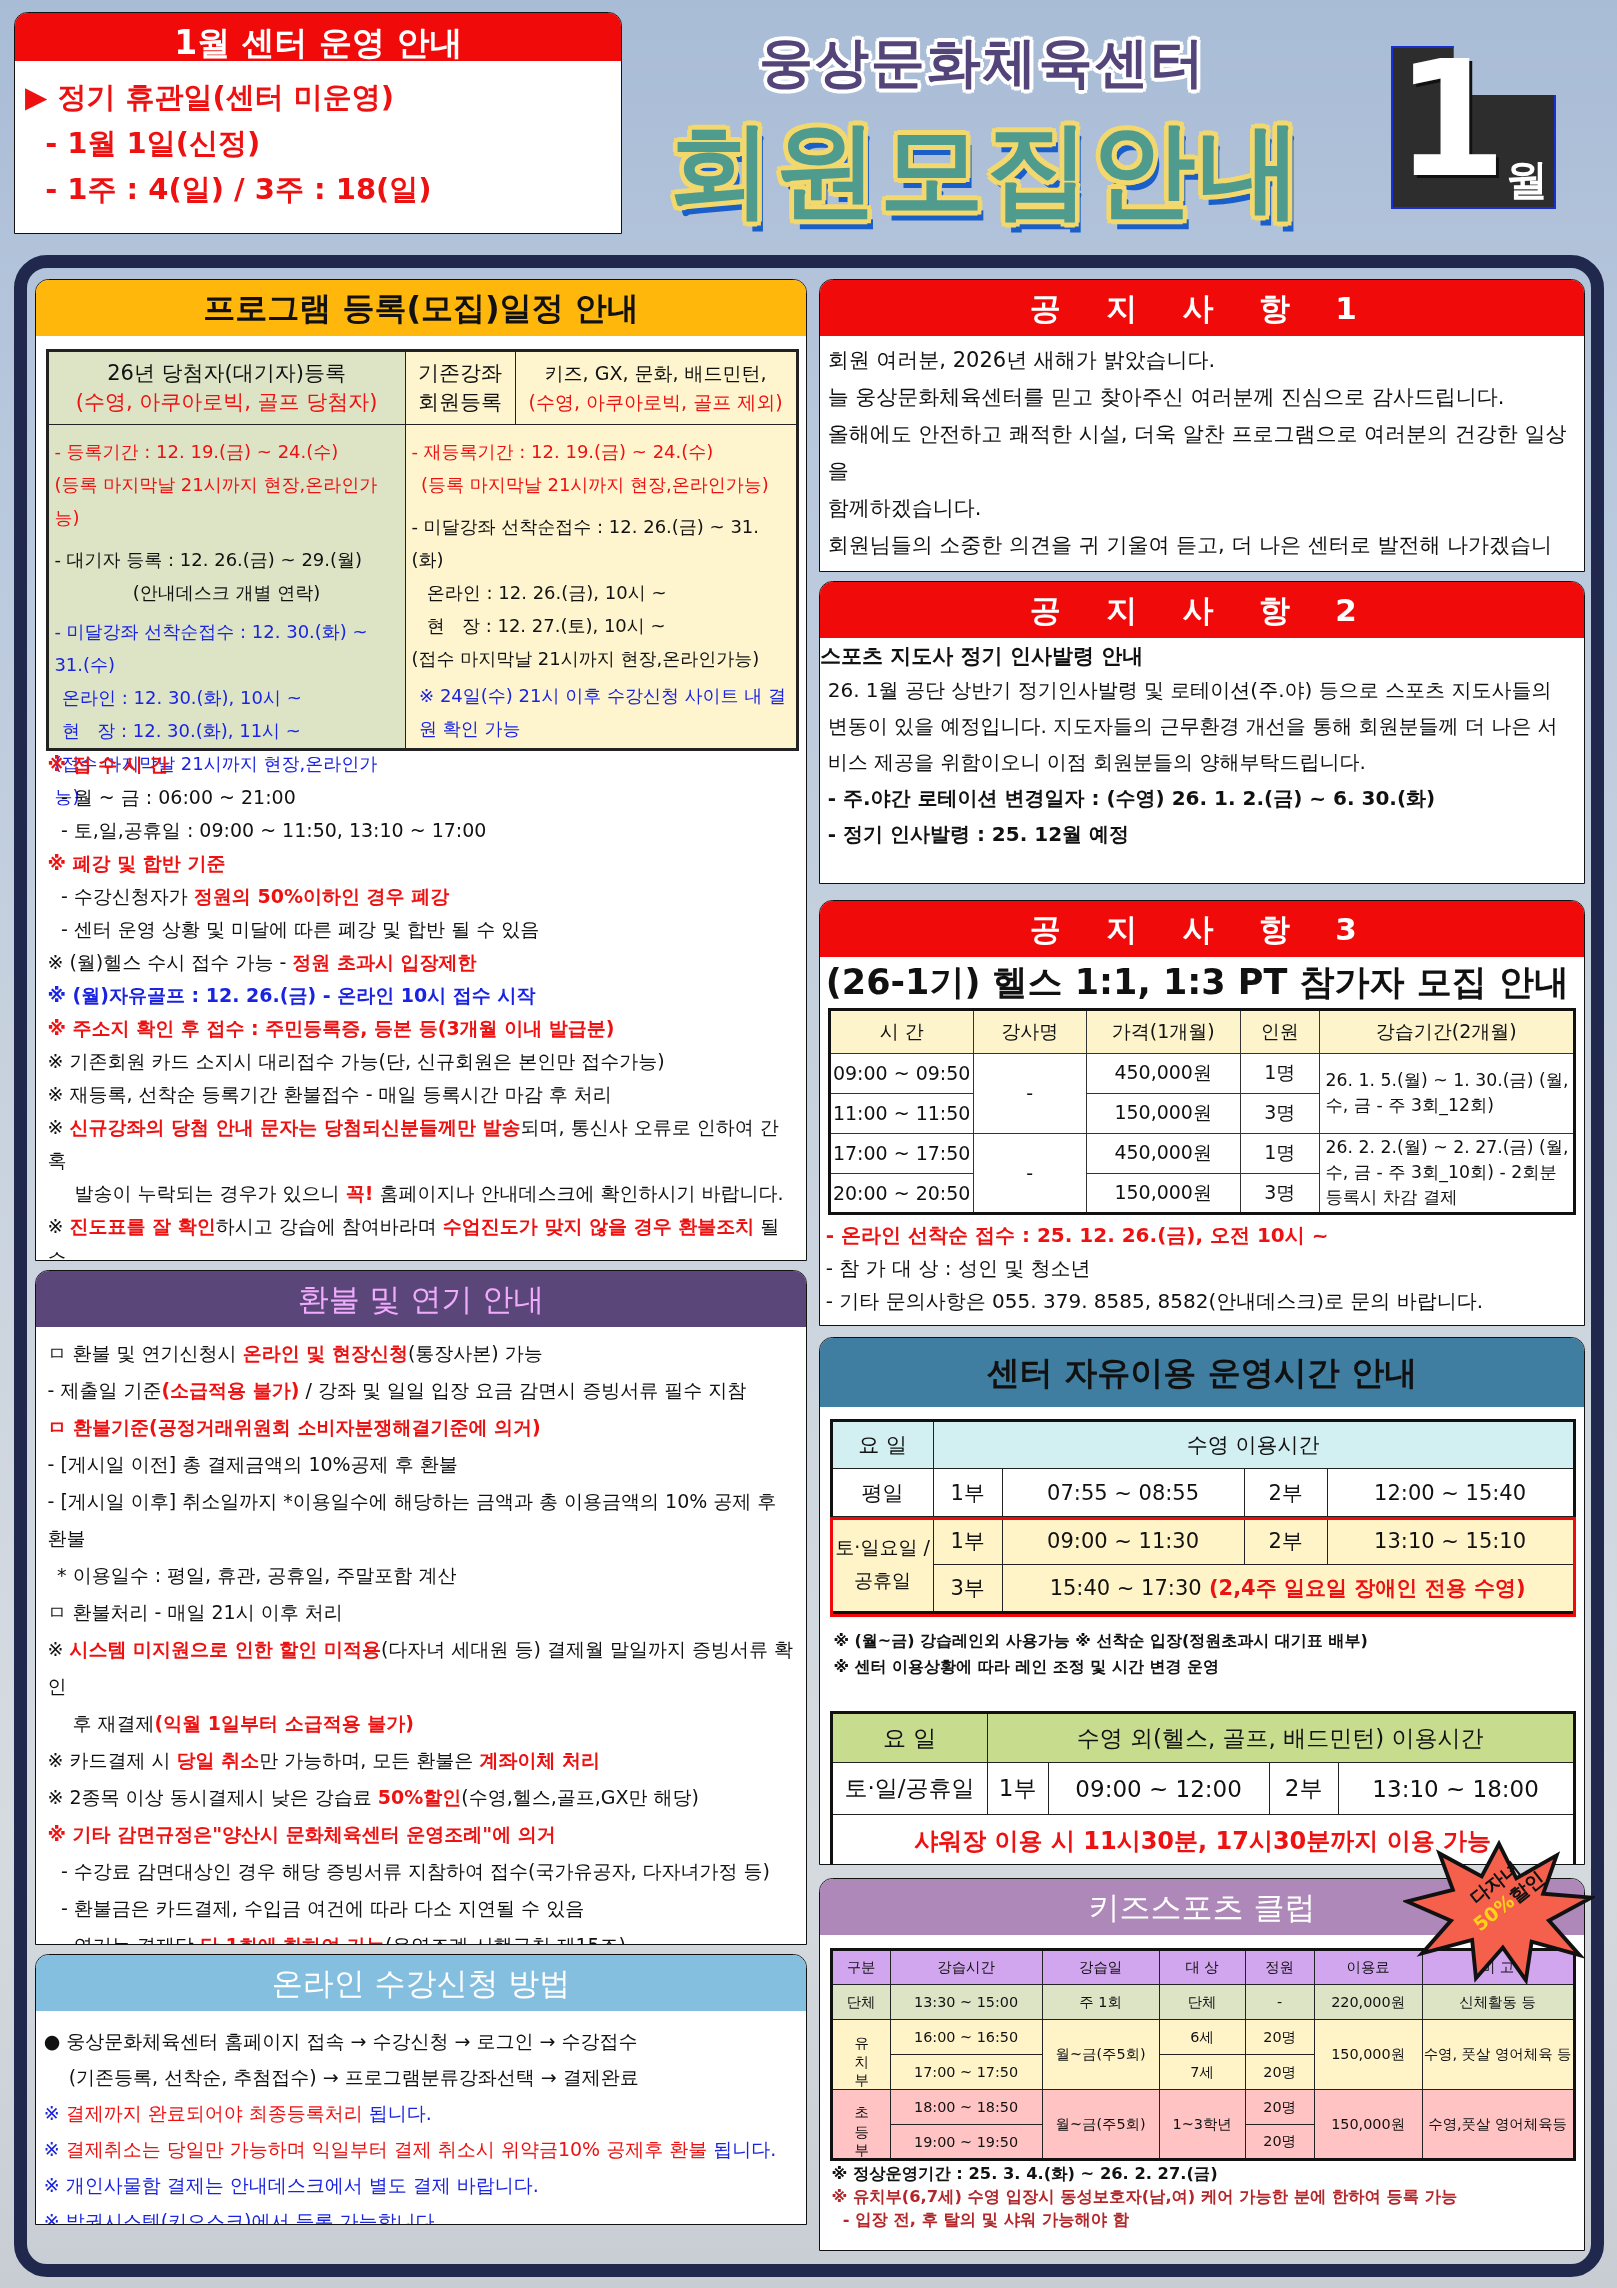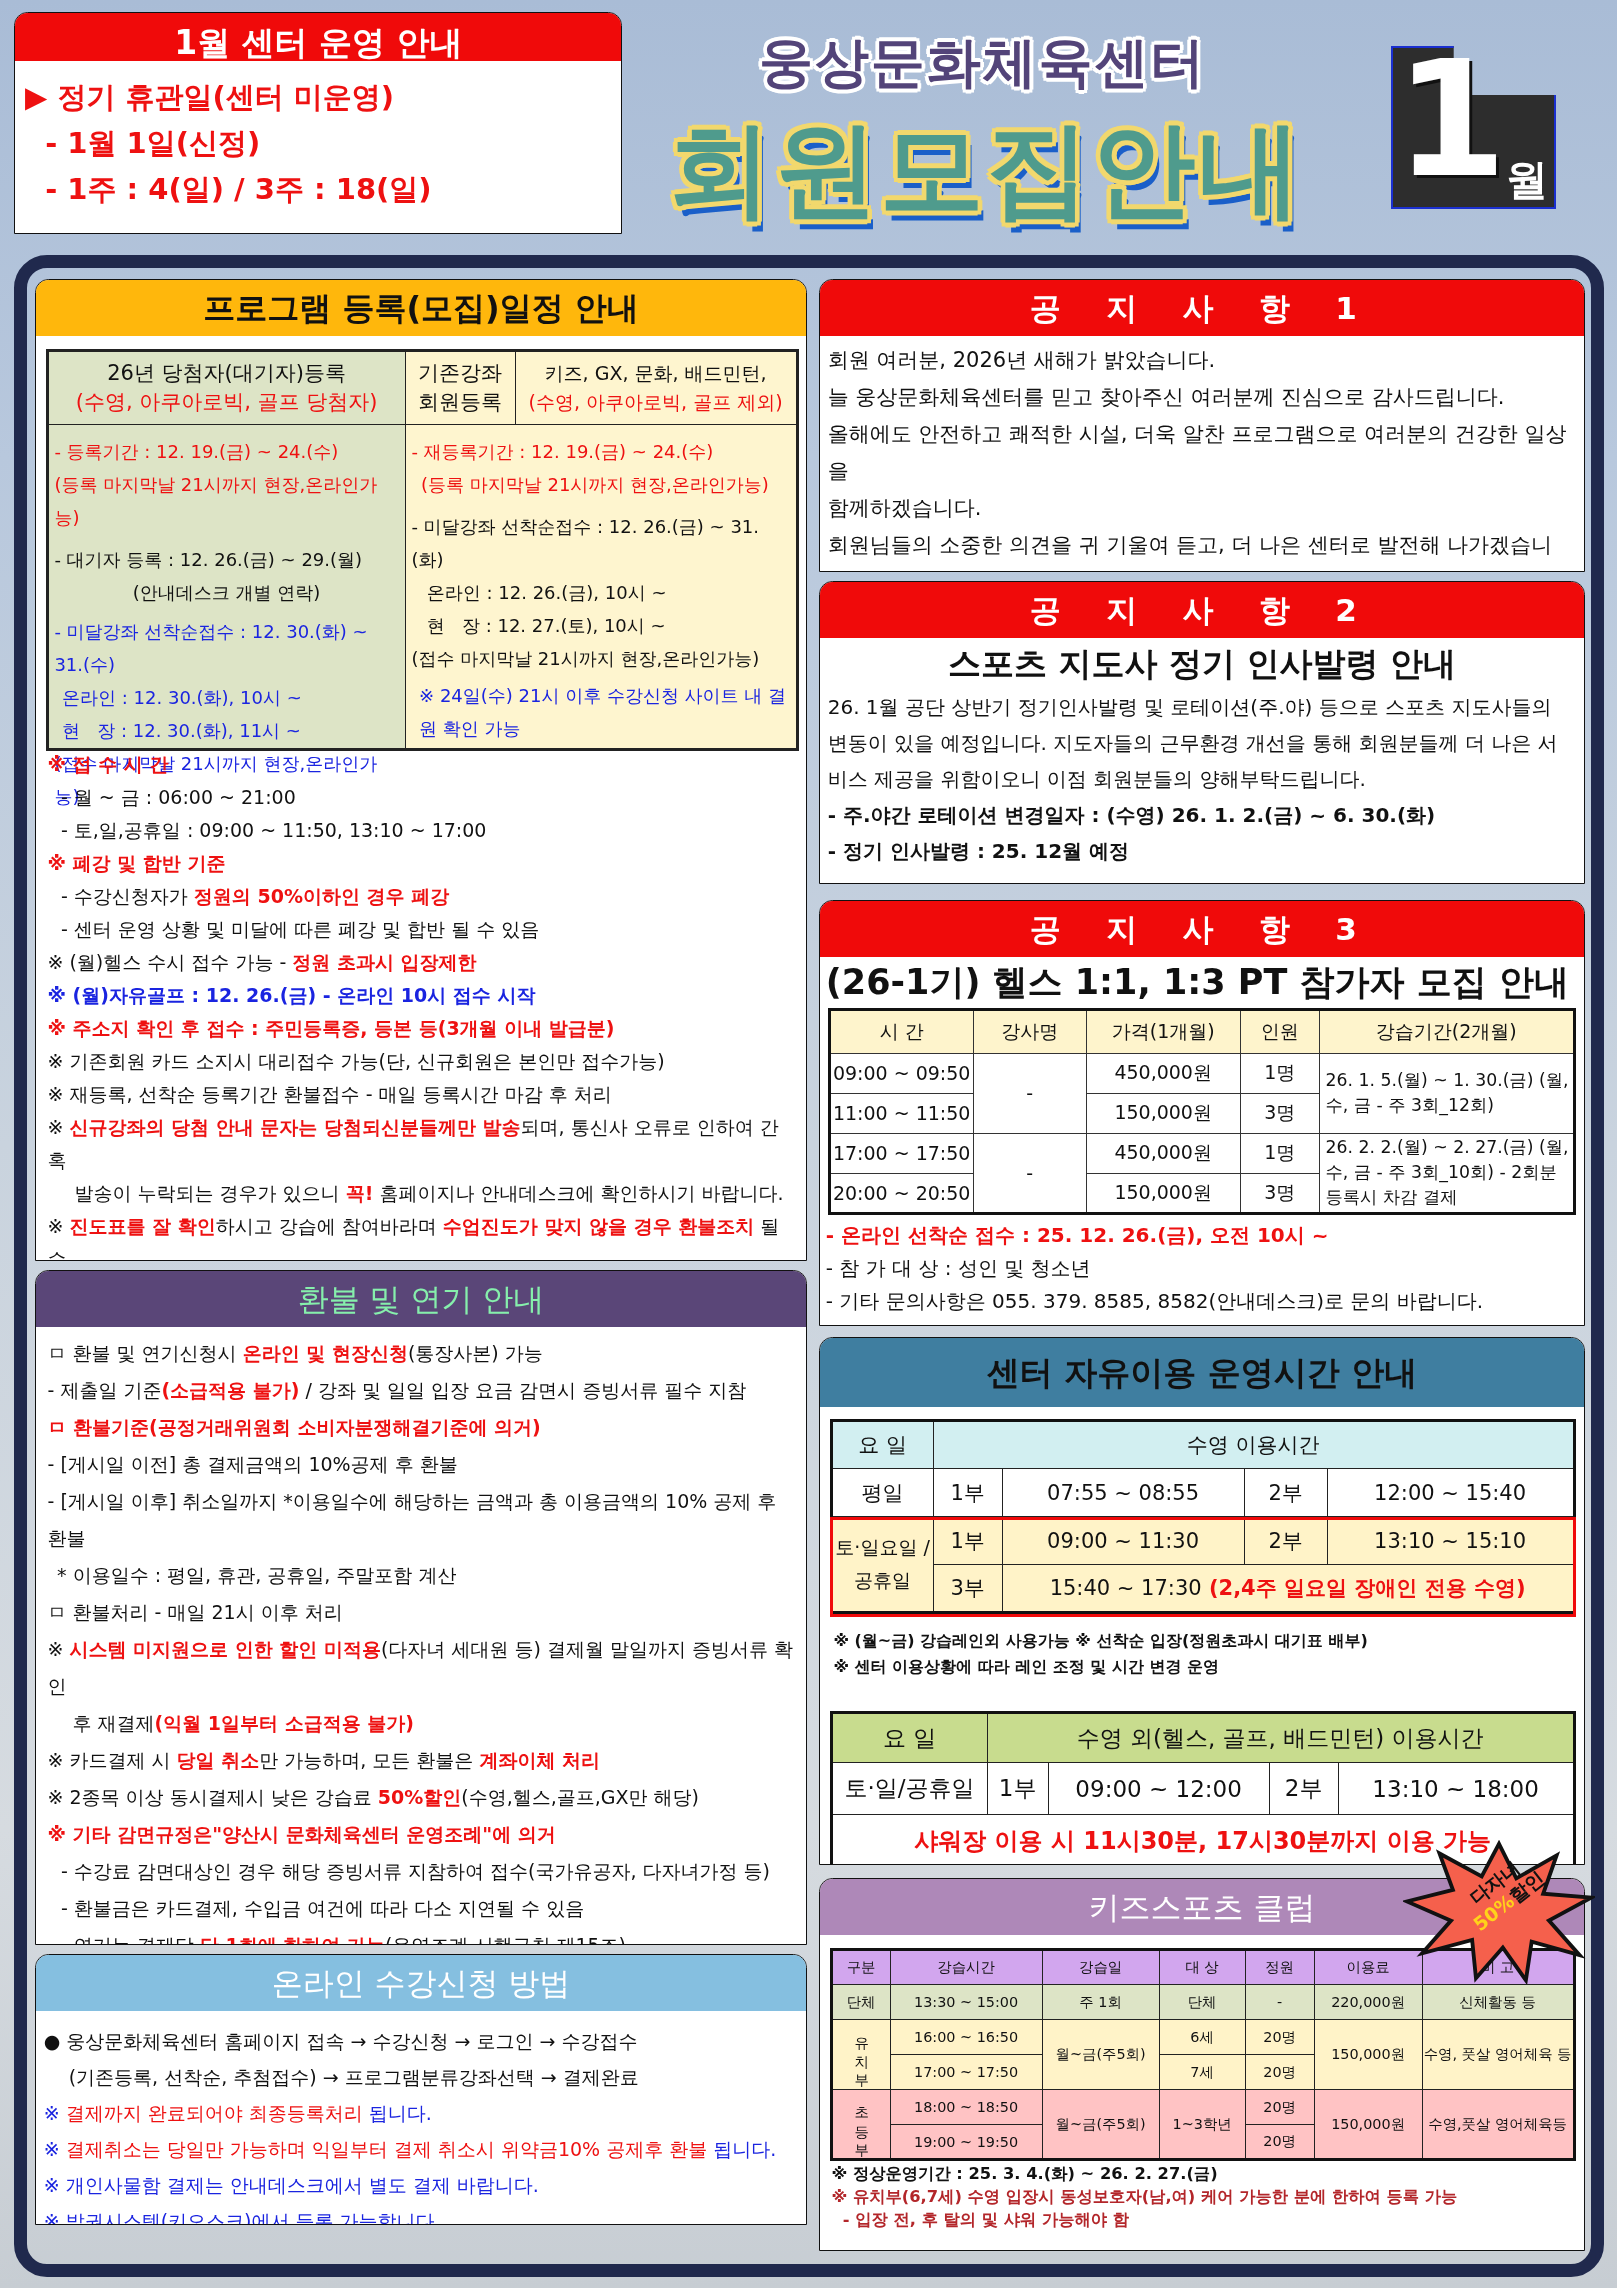--- a/index.html
+++ b/index.html
@@ -32,33 +32,33 @@
 .sched .c2{width:110px;background:#fef5cf;border-right:1.9px solid #222}
 .sched .c3{flex:1;background:#fef5cf}
 .sched .row2{display:flex;height:323px}
 .sched .b1{width:357px;background:#dde4c6;border-right:1.9px solid #222;padding:9.6px 5.8px;font-size:18px;line-height:33px}
 .sched .b2{flex:1;background:#fef5cf;padding:9.6px 5.8px;font-size:18px;line-height:33px}
 .notes{position:absolute;left:11.5px;top:468px;width:749px;font-size:19px;line-height:33px}
 .notes .ind{padding-left:13.4px}
 .notes .ind2{padding-left:27px}
 
 #refund{left:35px;top:1270px;width:772px;height:675px}
-#refund .hd{background:#5a4678;color:#86efac;height:56px;line-height:56px;font-size:31px;font-weight:normal}
+#refund .hd{background:#5a4678;color:#f0abfc;height:56px;line-height:56px;font-size:31px;font-weight:normal}
 .rlist{padding:7.7px 11.5px;font-size:19px;line-height:37px}
 
 #online{left:35px;top:1954px;width:772px;height:271px}
 #online .hd{background:#85bfe0;color:#fff;height:56px;line-height:56px;font-size:31px;font-weight:normal}
 .olist{padding:11.5px 7.7px;font-size:19px;line-height:36px}
 
 #n1{left:819px;top:279px;width:766px;height:293px}
 #n2{left:819px;top:581px;width:766px;height:303px}
 #n3{left:819px;top:900px;width:766px;height:426px}
 .nhd{background:#f00a0a;color:#fff;height:56px;line-height:56px;font-size:31px;letter-spacing:17.3px;text-align:center;font-weight:bold}
 .nbody{padding:5.8px 7.7px;font-size:21px;line-height:37px}
-.n2t{text-align:center;font-size:33px;font-weight:bold;padding:3.8px 0 1.9px}
+.n2t{font-size:21px;font-weight:bold;padding:3.8px 0 1.9px}
 .n2b{padding:0 7.7px;font-size:20px;line-height:36px}
 .n3t{font-size:35px;font-weight:bold;padding:1.9px 5.8px 1.9px}
 table{border-collapse:collapse}
 #pt{margin:0 7.7px;width:748px;border:3.8px solid #111}
 #pt th,#pt td{border:1.9px solid #333;text-align:center;font-size:19px;height:40px;font-weight:normal}
 #pt th{background:#fef4cc;height:44px}
 #pt td.per{text-align:left;padding-left:5.8px;font-size:17.3px;line-height:25px}
 .n3b{padding:3.8px 5.8px;font-size:20px;line-height:33px}
 
 #free{left:819px;top:1337px;width:766px;height:528px}

